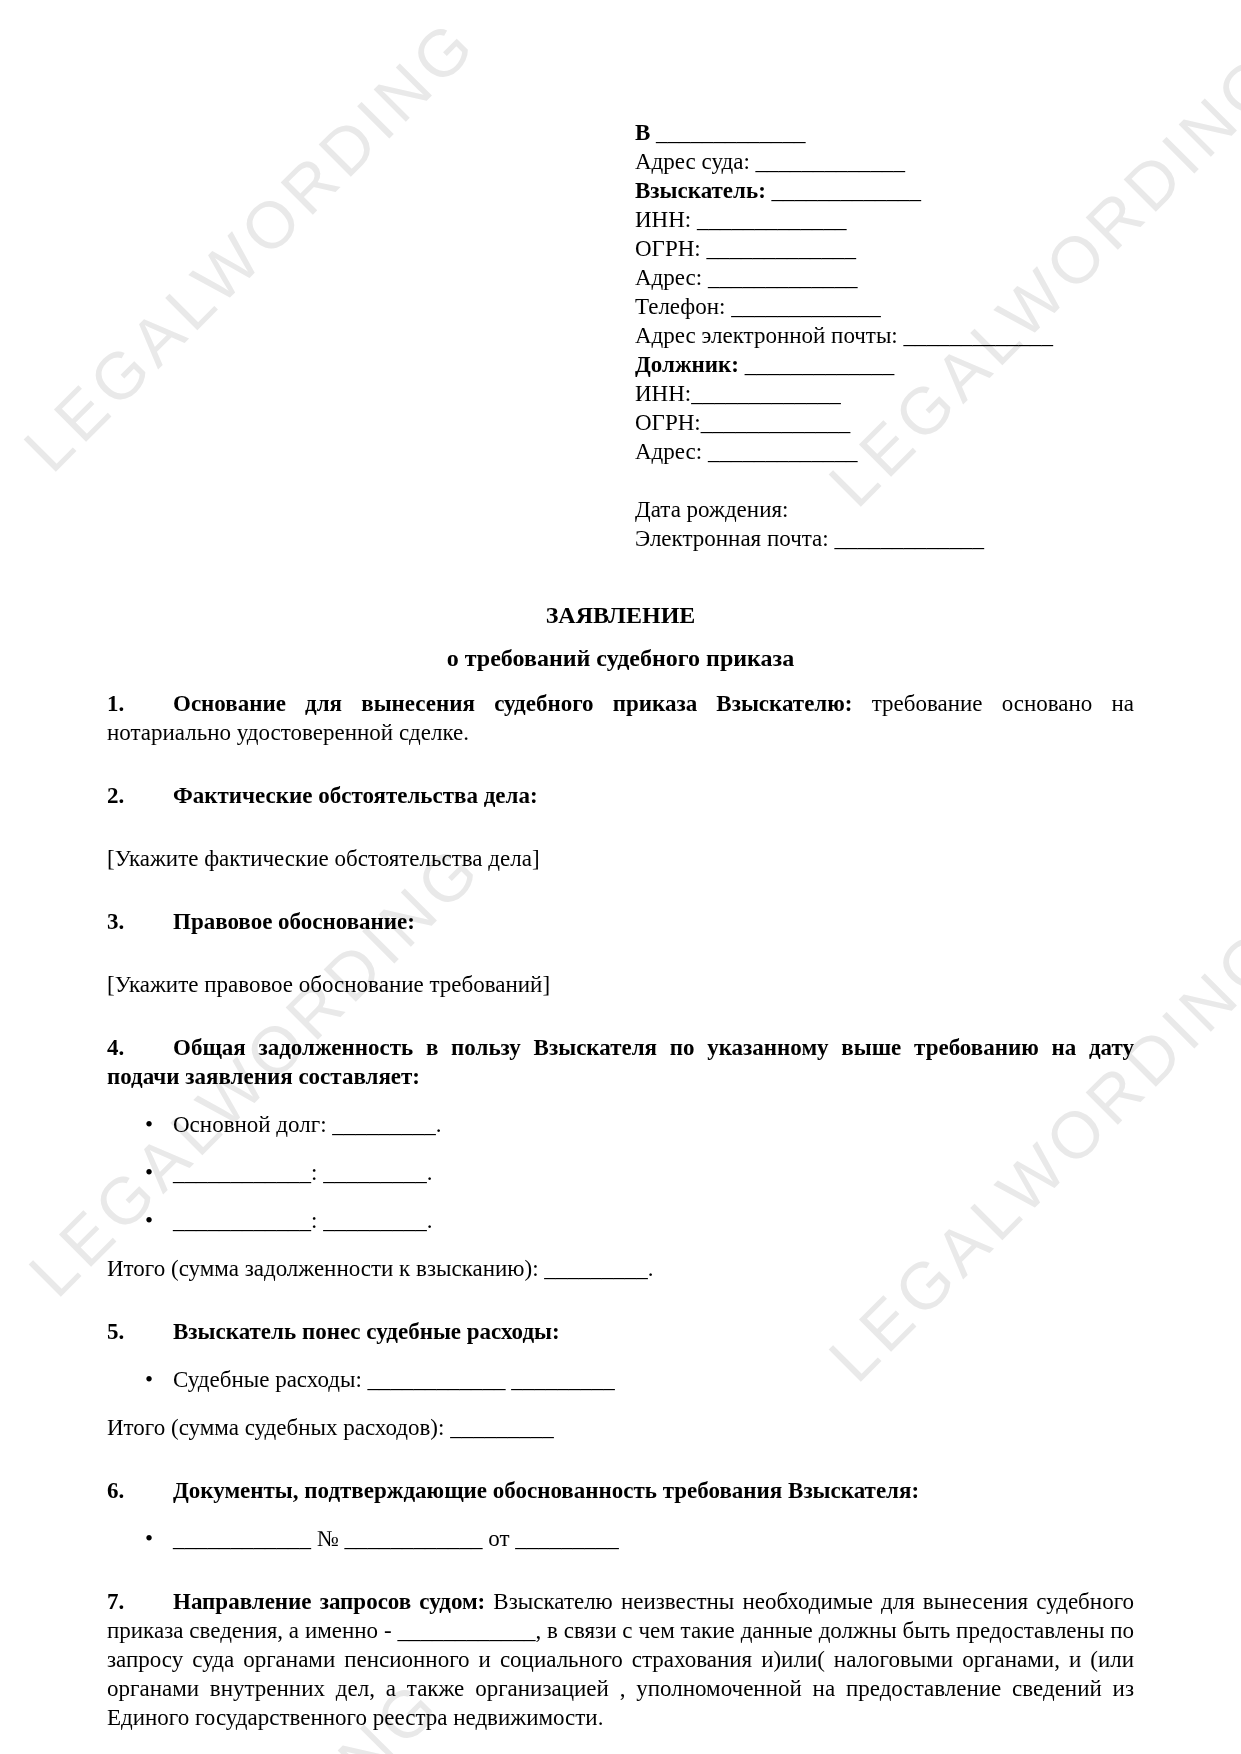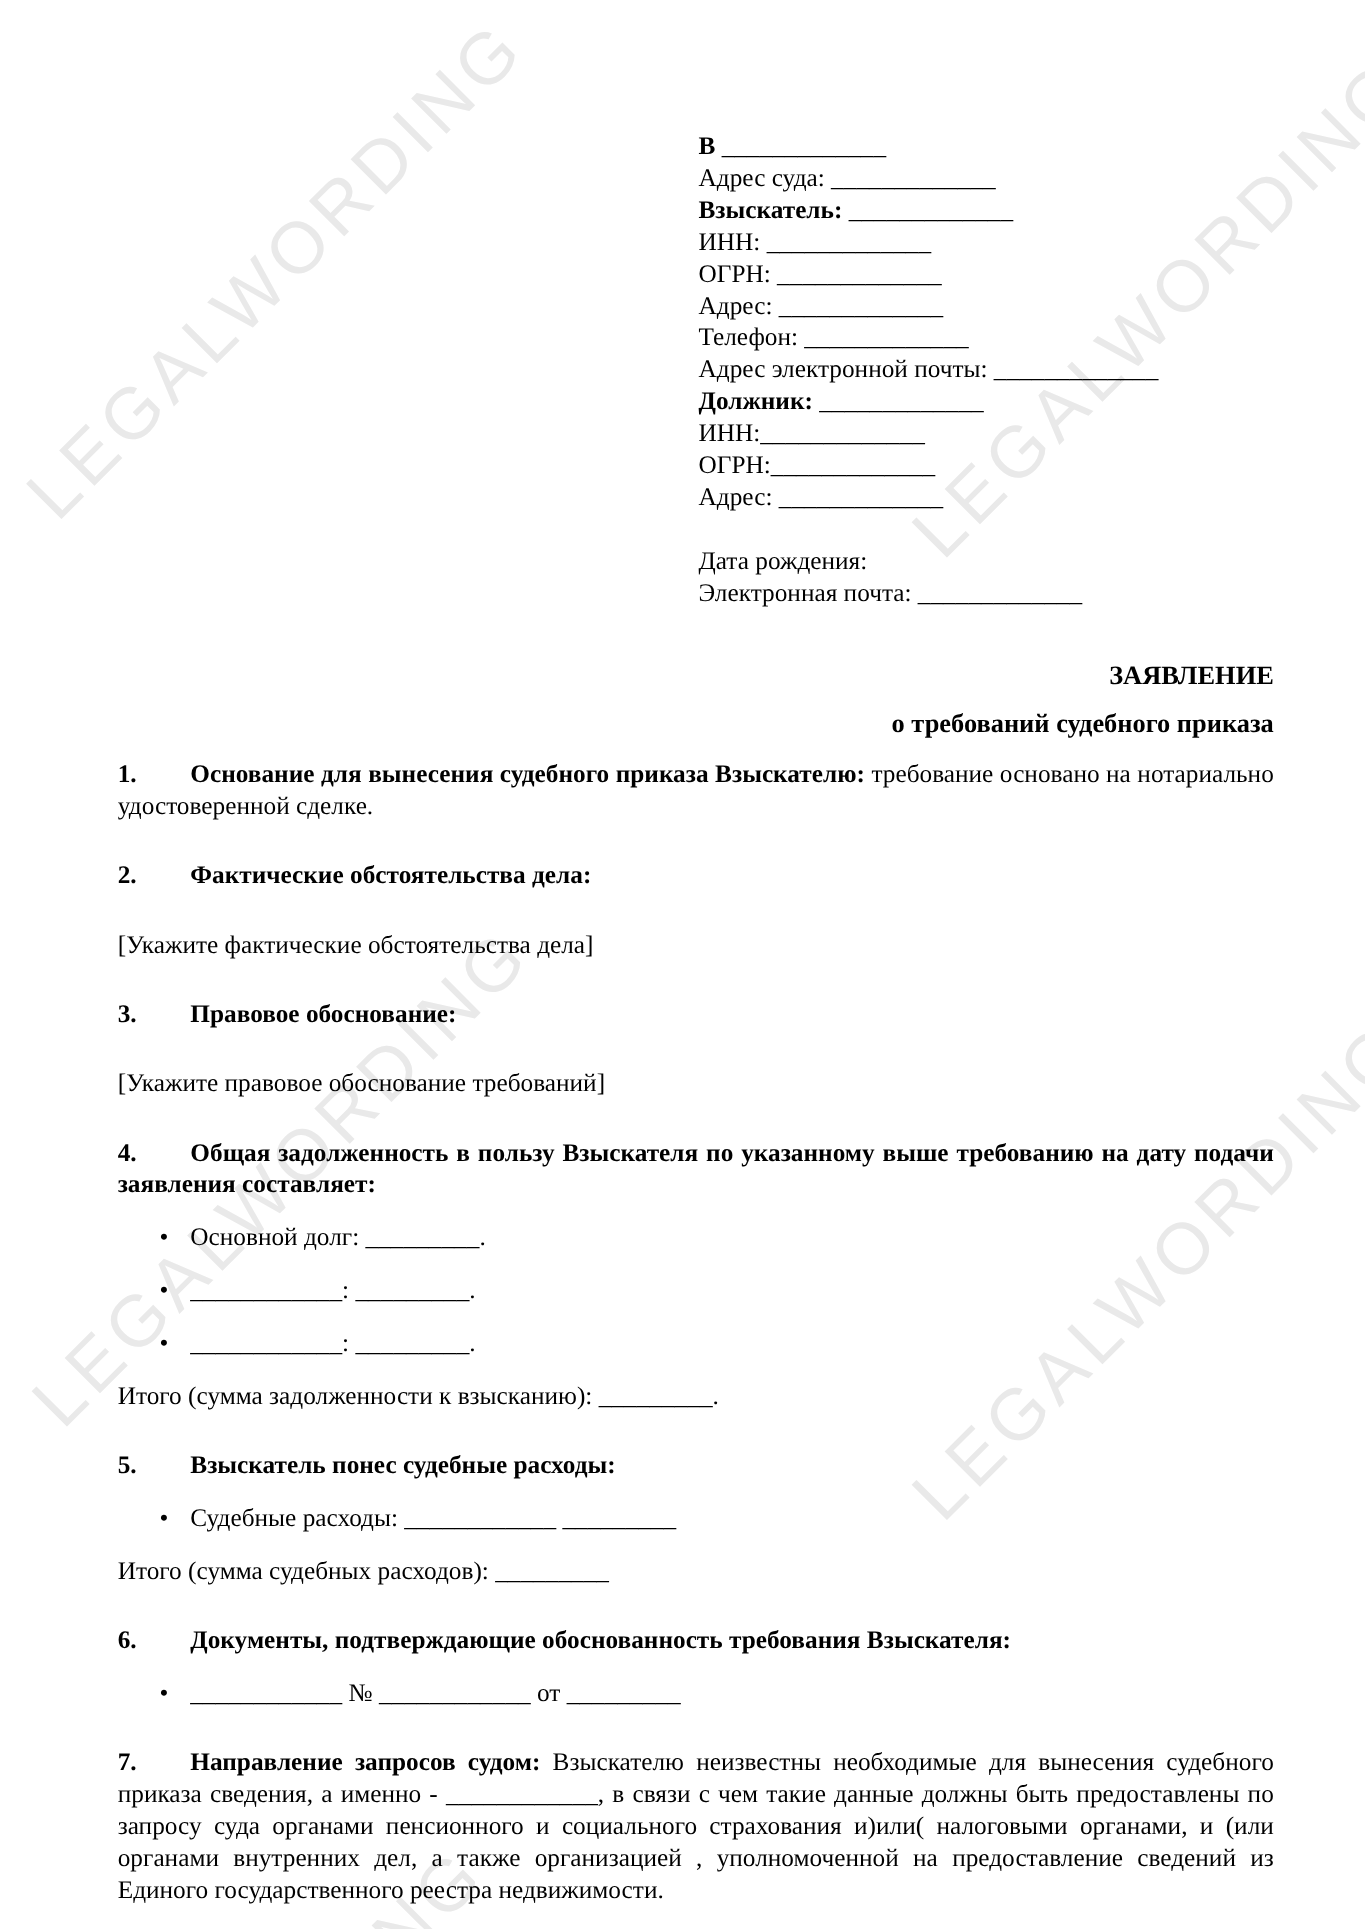--- a/index.html
+++ b/index.html
@@ -21,28 +21,28 @@
     font-weight:400;
     font-size:66px;
     letter-spacing:6px;
     color:#e9e9e9;
     white-space:nowrap;
     user-select:none;
   }
   .content {
     position:relative;
     z-index:1;
-    padding:118px 83px 0 107px;
+    padding:118px 107px 0 107px;
   }
   .header-block { margin-left:528px; line-height:29px; }
   .hline { min-height:29px; }
   .hline .b { font-weight:bold; }
   .blankline { height:29px; }
   .title, .subtitle {
-    text-align:right;
+    text-align:center;
     font-weight:bold;
     font-size:24px;
     line-height:29px;
   }
   .title { margin:48px 0 0 0; }
   .subtitle { margin:14px 0 0 0; }
   p.para { margin:34px 0 0 0; line-height:29px; }
   p.first-para { margin-top:16px; }
   .justify { text-align:justify; }
   .num { display:inline-block; width:66px; font-weight:bold; }

